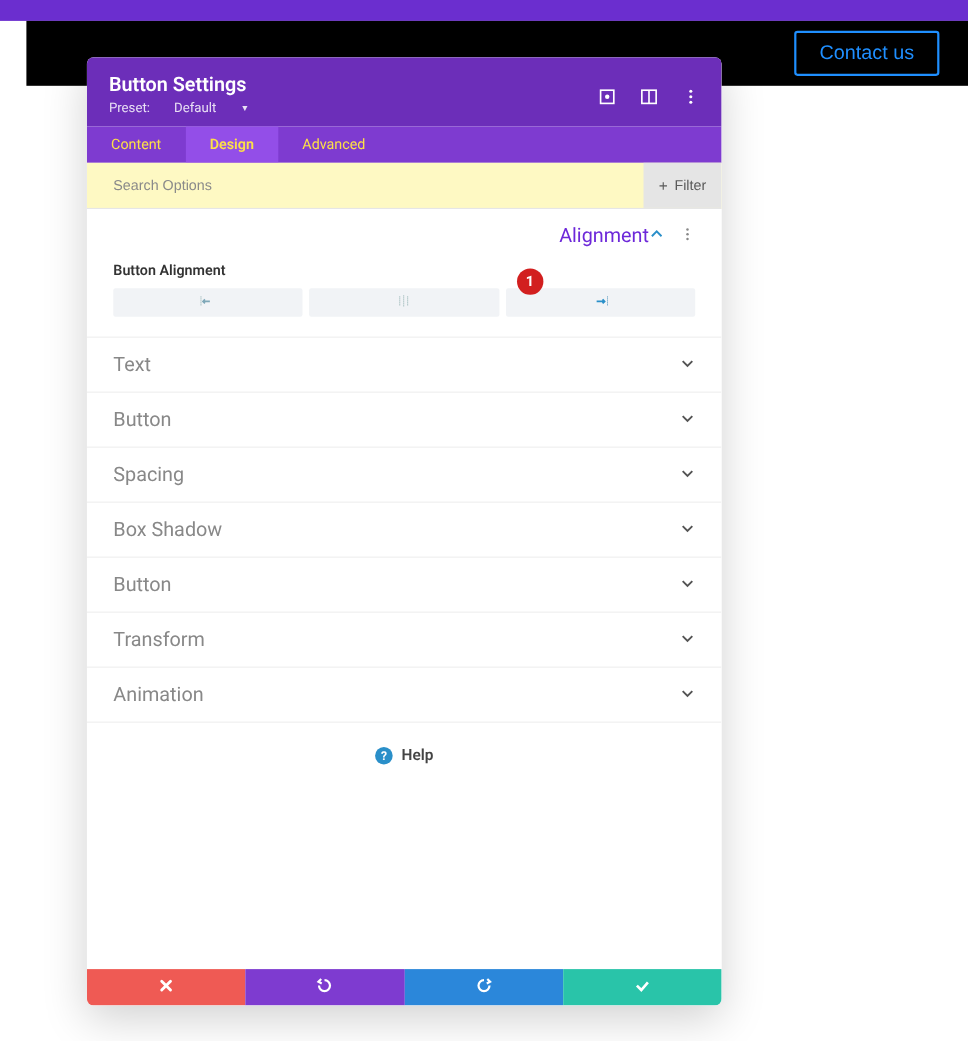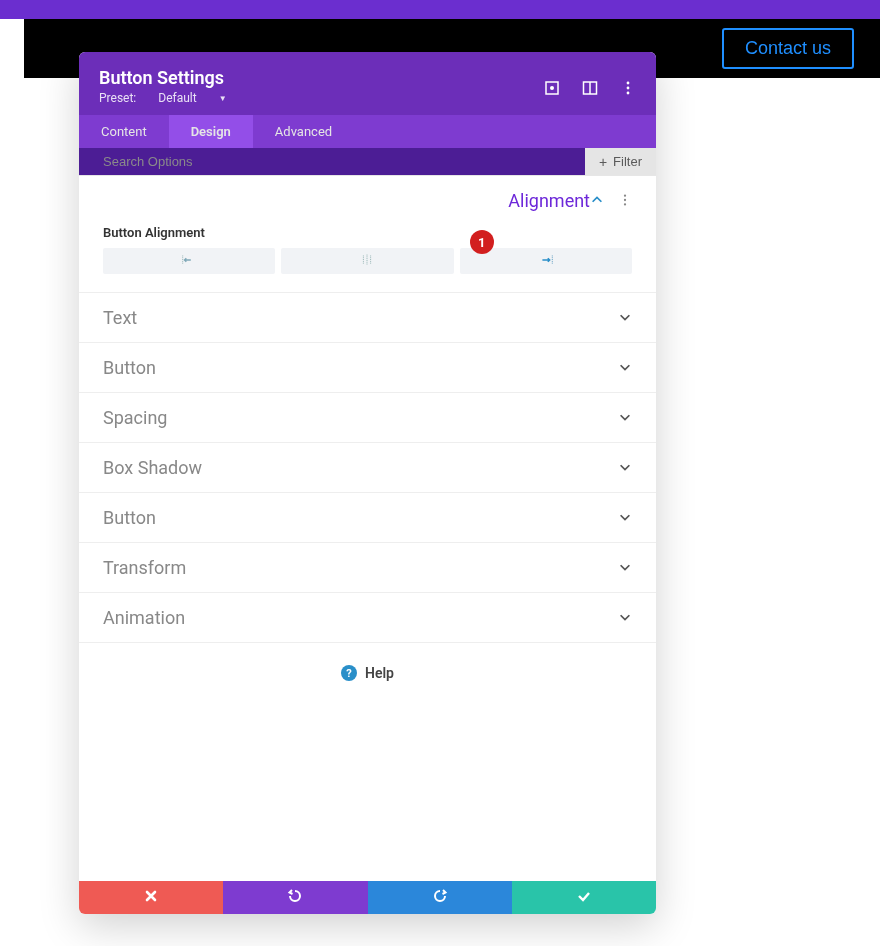--- a/index.html
+++ b/index.html
@@ -35,29 +35,29 @@
   .hicon { width: 16px; height: 16px; display: flex; align-items: center; justify-content: center; cursor: pointer; }
   .hicon svg { fill: #fff; }
   .tabs {
     background: #7e3bd0;
     display: flex;
     height: 33px;
   }
   .tab {
     padding: 0 22px;
     font-size: 13px;
-    color: #e5e5e5;
+    color: #fde047;
     display: flex;
     align-items: center;
     cursor: pointer;
   }
   .tab.active { background: #934ee8; font-weight: 600; }
   .searchbar {
-    height: 28px;
-    background: #4c1d95;
+    height: 42px;
+    background: #fef9c3;
     display: flex;
     align-items: stretch;
     border-bottom: 1px solid #e6e6e6;
   }
   .search-input {
     flex: 1;
     border: none;
     background: transparent;
     padding: 0 24px;
     font-size: 13px;

